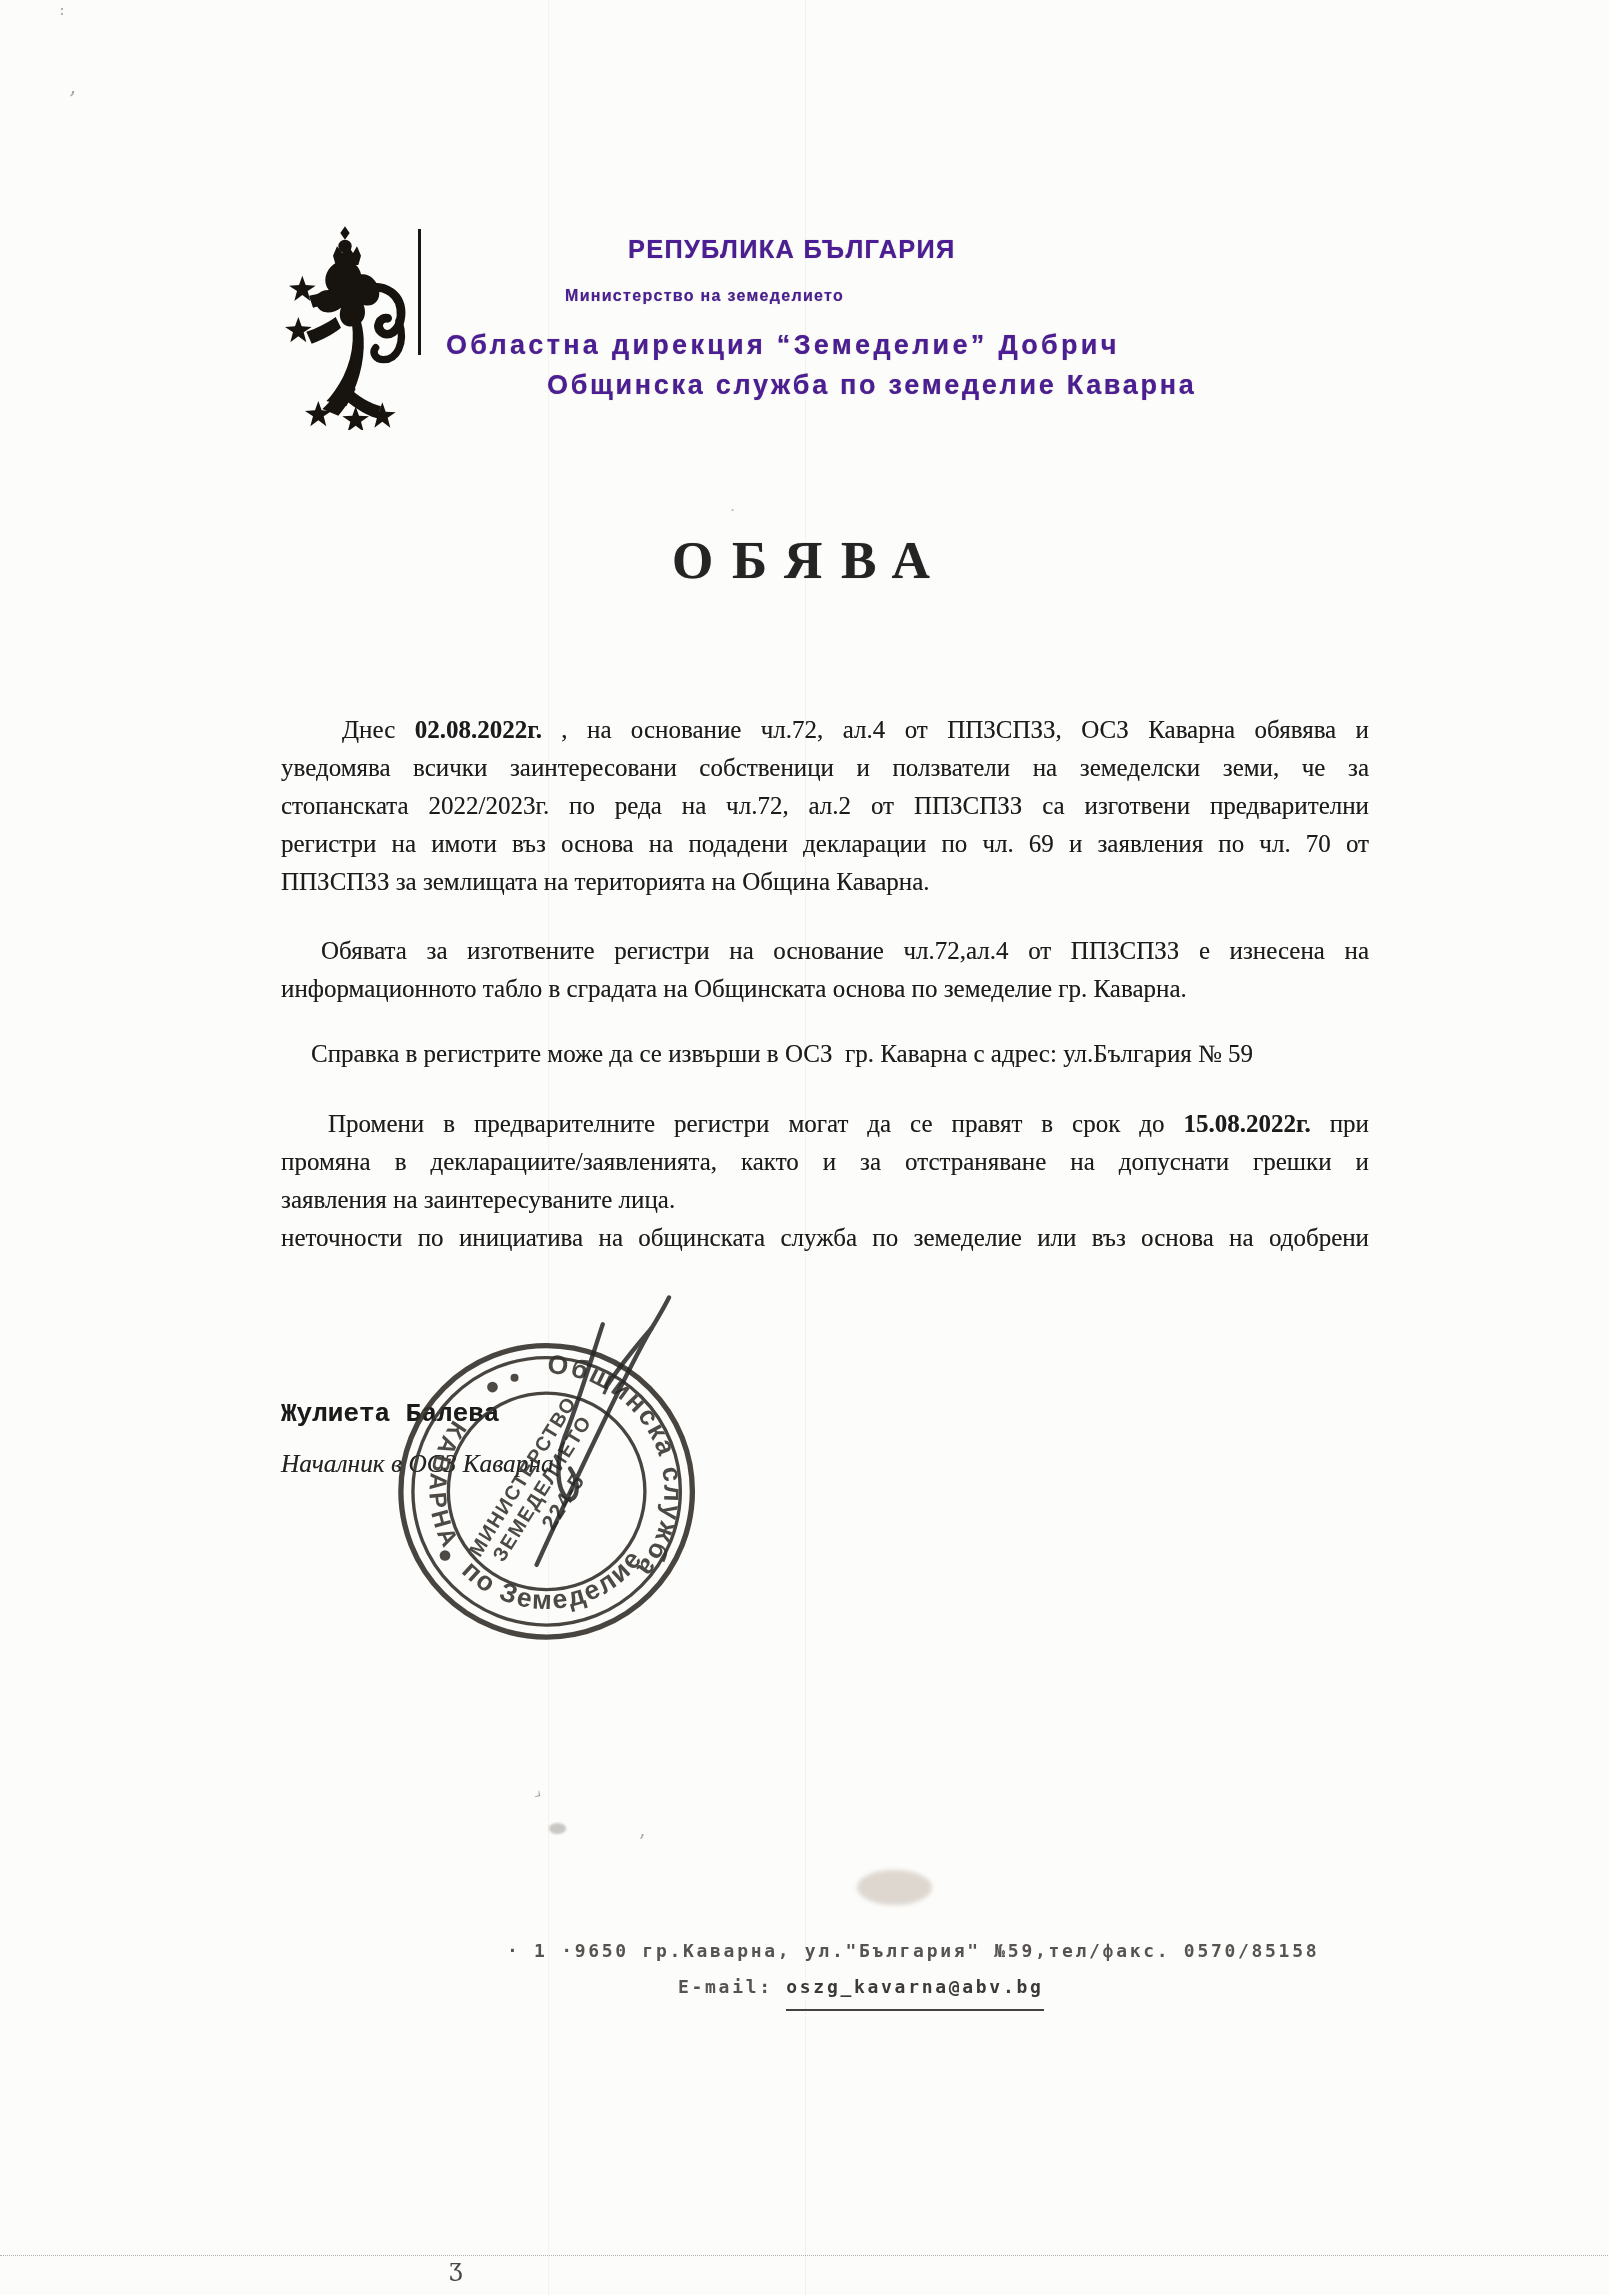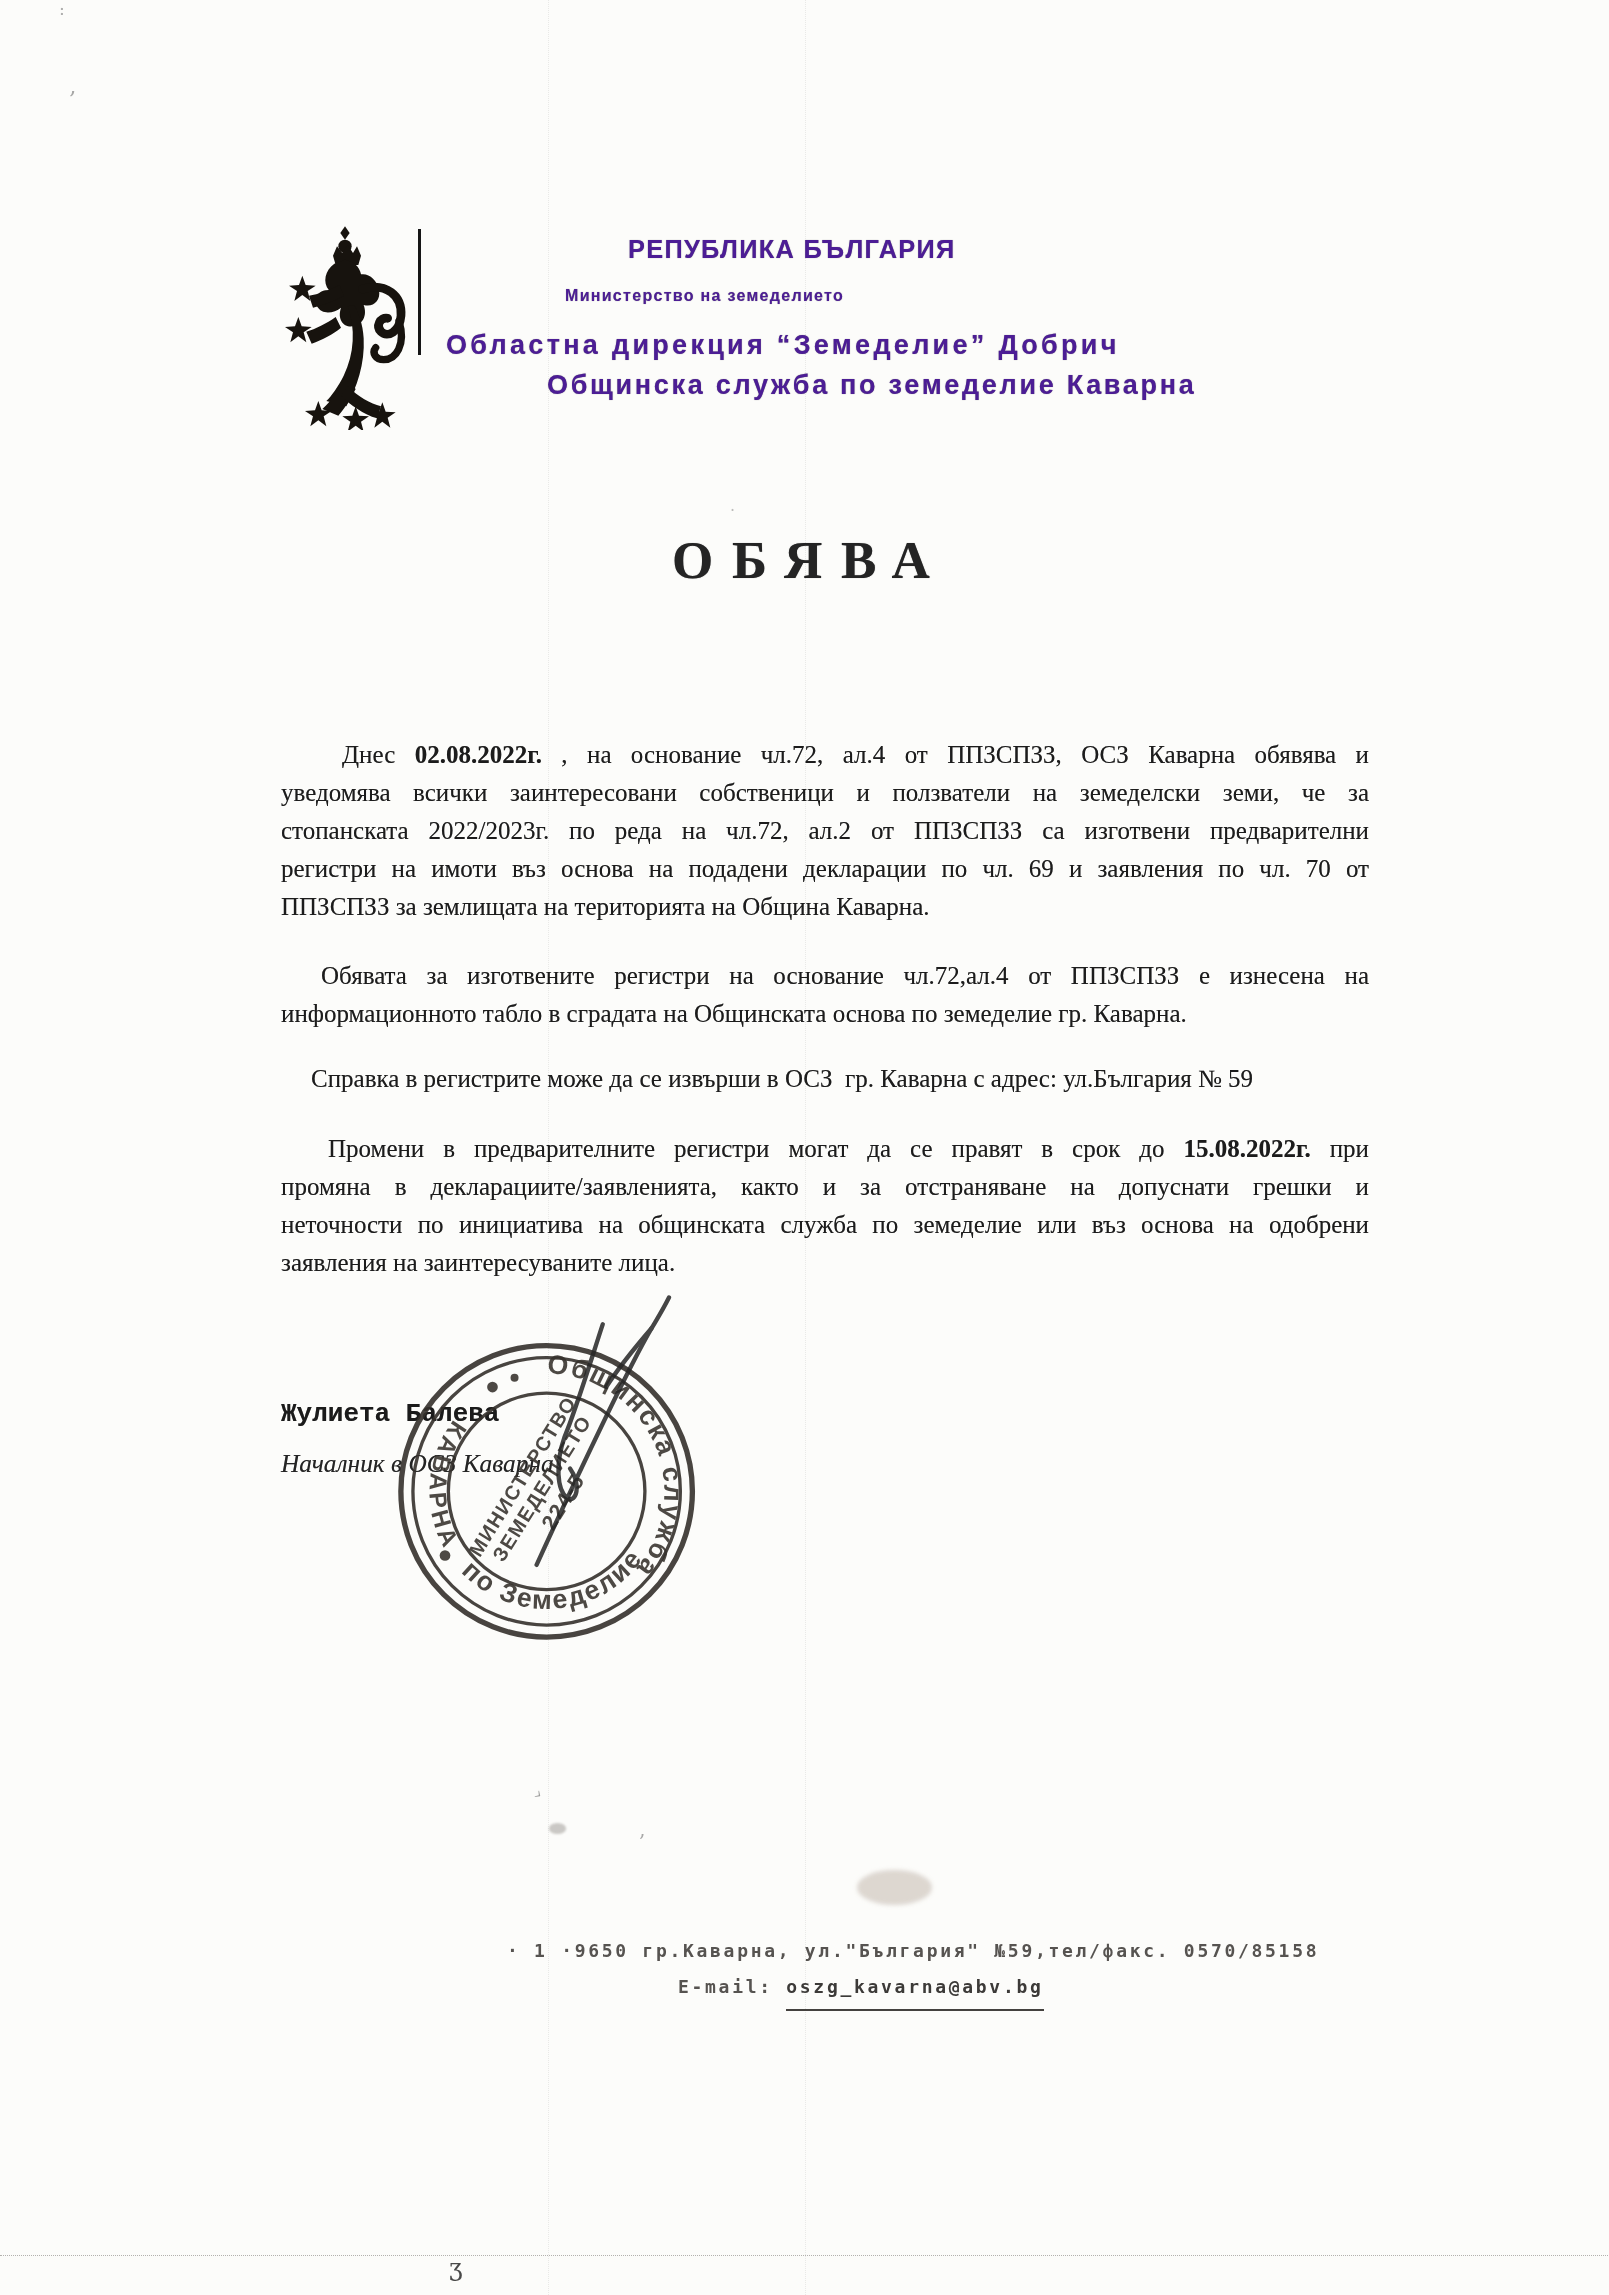--- a/index.html
+++ b/index.html
@@ -36,21 +36,21 @@
   
   .doc-title{
     position:absolute;left:672px;top:530px;
     font-family:"Liberation Serif", serif;
     font-weight:bold;font-size:53px;letter-spacing:18.7px;
     color:#242424;text-shadow:0 0 0.8px rgba(0,0,0,.5);
     white-space:nowrap;
   }
   
   .body-block{
-    position:absolute;left:281px;top:736px;width:1088px;
+    position:absolute;left:281px;top:711px;width:1088px;
     font-size:25px;line-height:38px;color:#1c1c1c;
     text-shadow:0 0 0.5px rgba(0,0,0,.42);
   }
   .bline{white-space:pre-wrap;text-align:justify;text-align-last:justify;}
   .bline.last{text-align-last:left;}
   .b{font-weight:bold;}
   
   .sig-name{
     position:absolute;left:281px;top:1399px;
     font-size:26px;font-weight:bold;color:#1b1b1b;
@@ -139,22 +139,22 @@
       <div class="para" style="margin-bottom: 27px;">
         <div class="bline" style="text-indent: 40px;"><span>Обявата за изготвените регистри на основание чл.72,ал.4 от ППЗСПЗЗ е изнесена на</span></div>
         <div class="bline last"><span>информационното табло в сградата на Общинската основа по земеделие гр. Каварна.</span></div>
       </div>
       <div class="para" style="margin-bottom: 32px;">
         <div class="bline last" style="text-indent: 30px; font-family: Liberation Serif, serif;"><span>Справка в регистрите може да се извърши в ОСЗ  гр. Каварна с адрес: ул.България № 59</span></div>
       </div>
       <div class="para" style="margin-bottom: 0px;">
         <div class="bline" style="text-indent: 47px;"><span>Промени в предварителните регистри могат да се правят в срок до </span><span class="b">15.08.2022г.</span><span> при</span></div>
         <div class="bline"><span>промяна в декларациите/заявленията, както и за отстраняване на допуснати грешки и</span></div>
+        <div class="bline last"><span>заявления на заинтересуваните лица.</span></div>
         <div class="bline"><span>неточности по инициатива на общинската служба по земеделие или въз основа на одобрени</span></div>
-        <div class="bline last"><span>заявления на заинтересуваните лица.</span></div>
       </div>
     </div>
 
   <div class="sig-name">Жулиета Балева</div>
   <div class="sig-pos">Началник в ОСЗ Каварна</div>
 
   <svg class="stamp-svg" width="388" height="468" viewBox="0 0 580 700">
     <g opacity="0.9" stroke="#35312c" fill="none">
       <circle cx="273" cy="352" r="218" stroke-width="8"></circle>
       <circle cx="273" cy="352" r="200" stroke-width="5"></circle>

